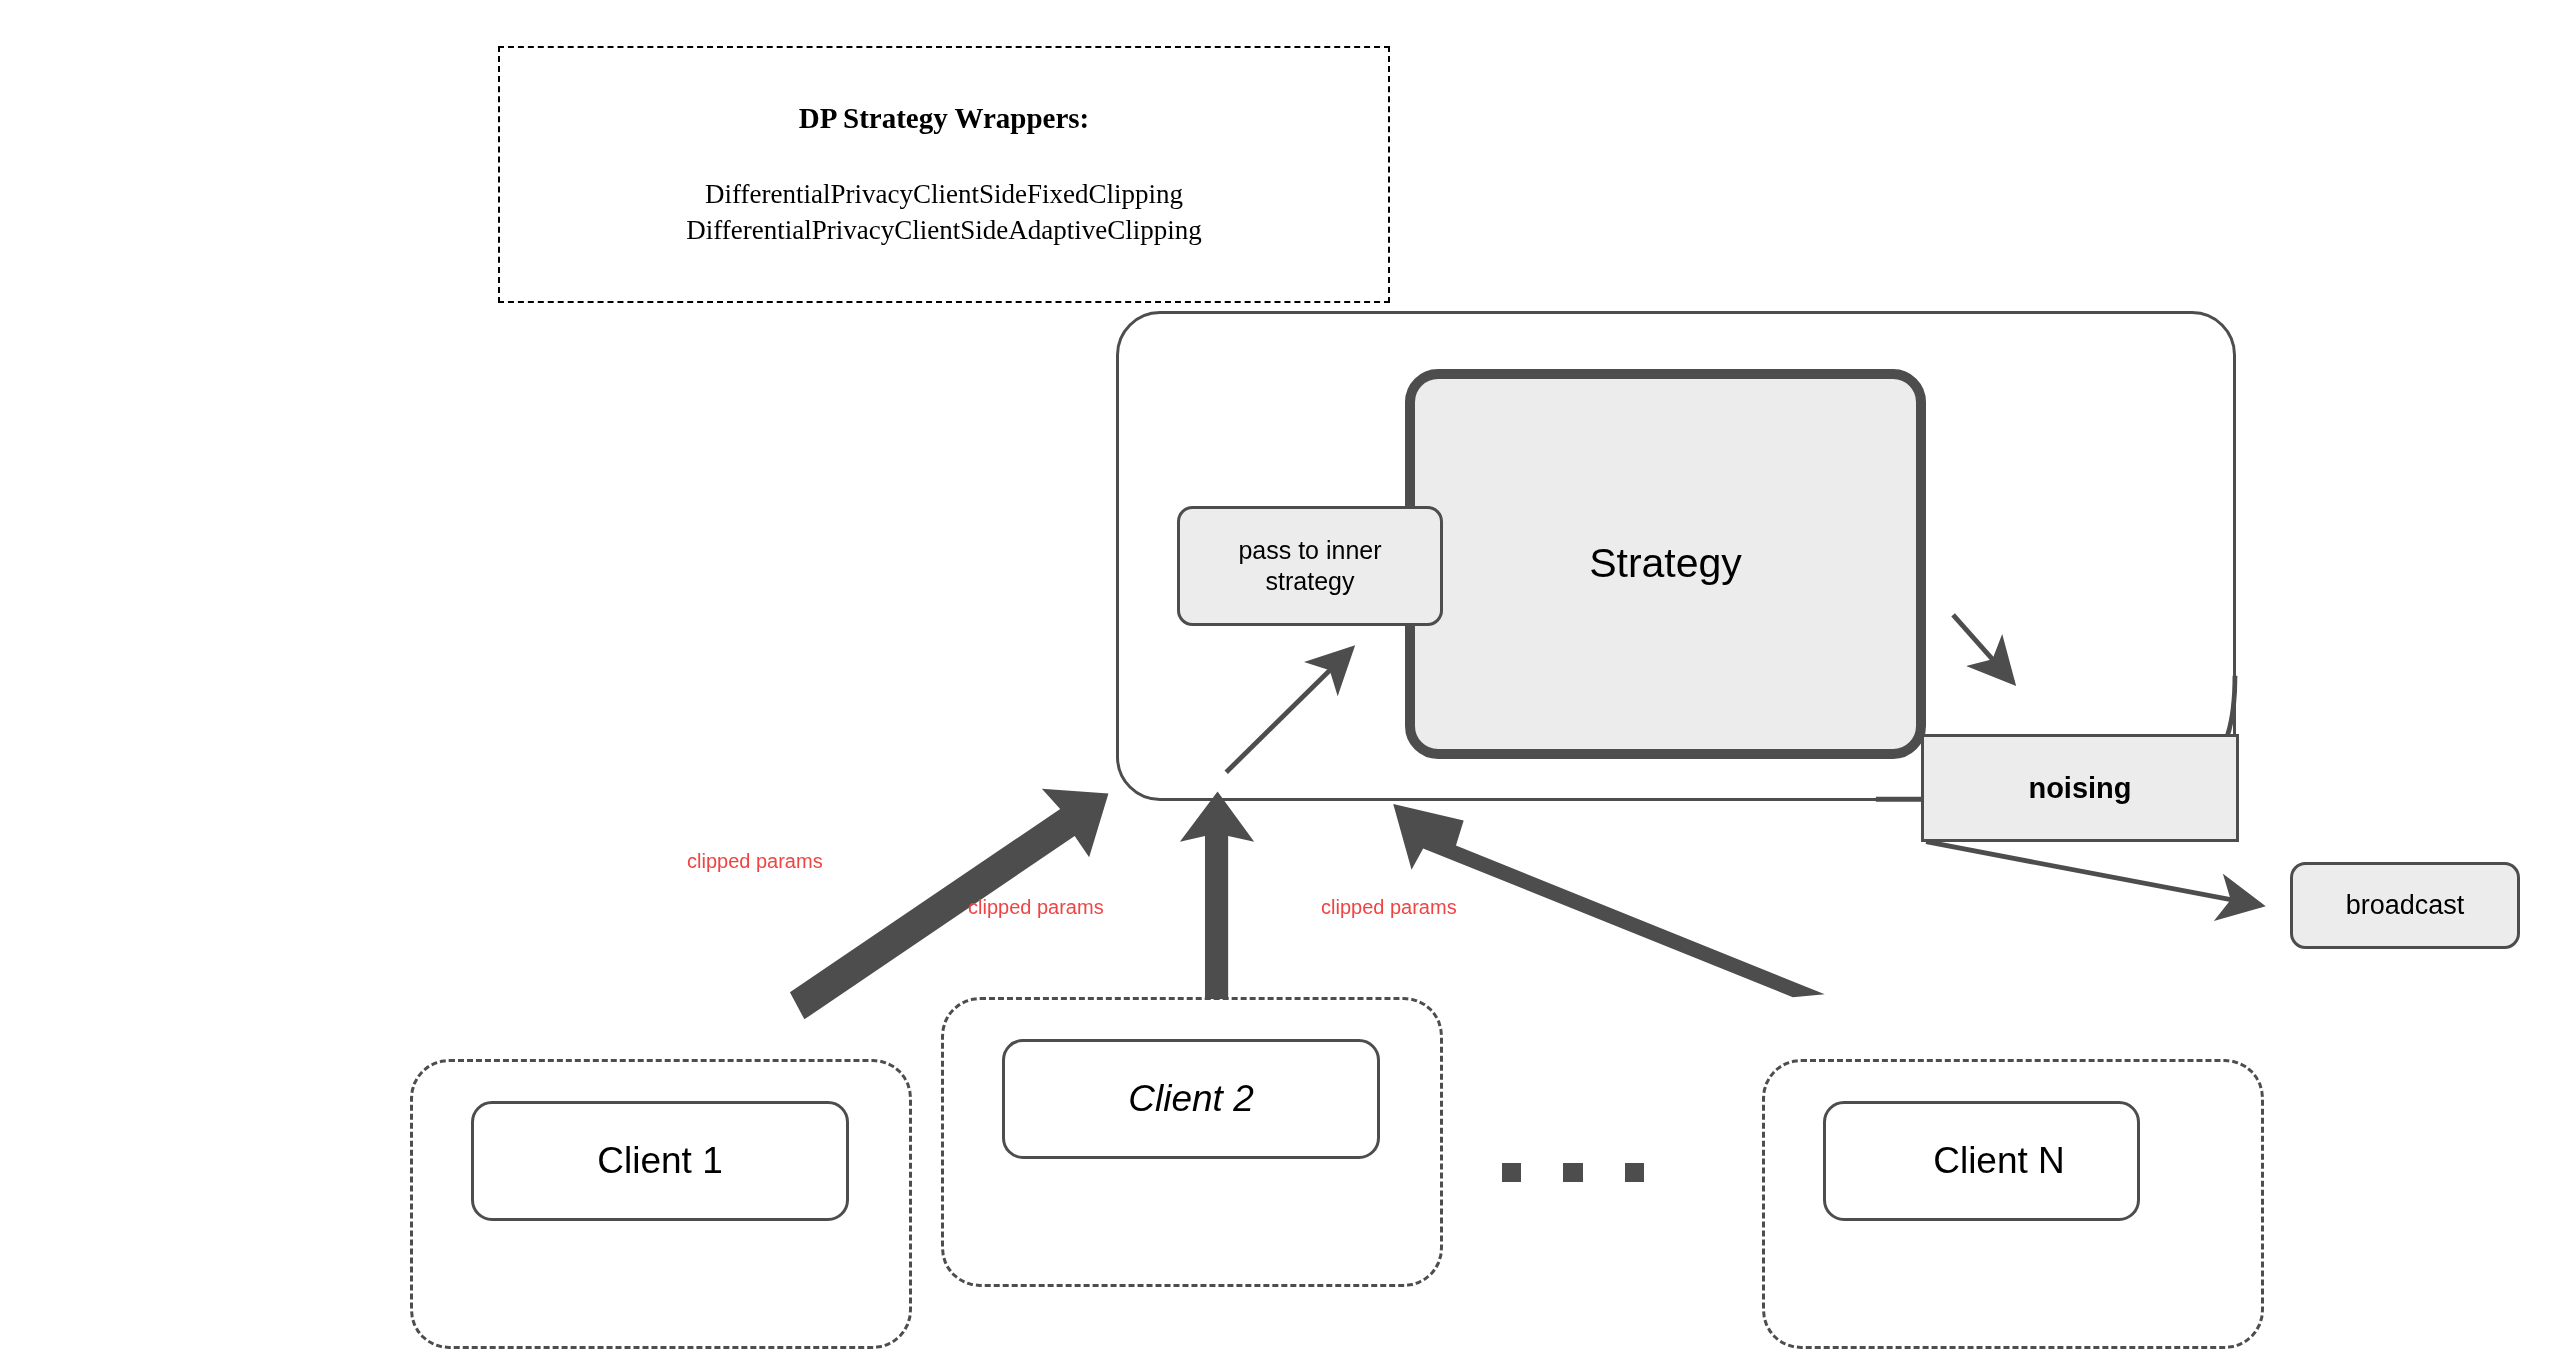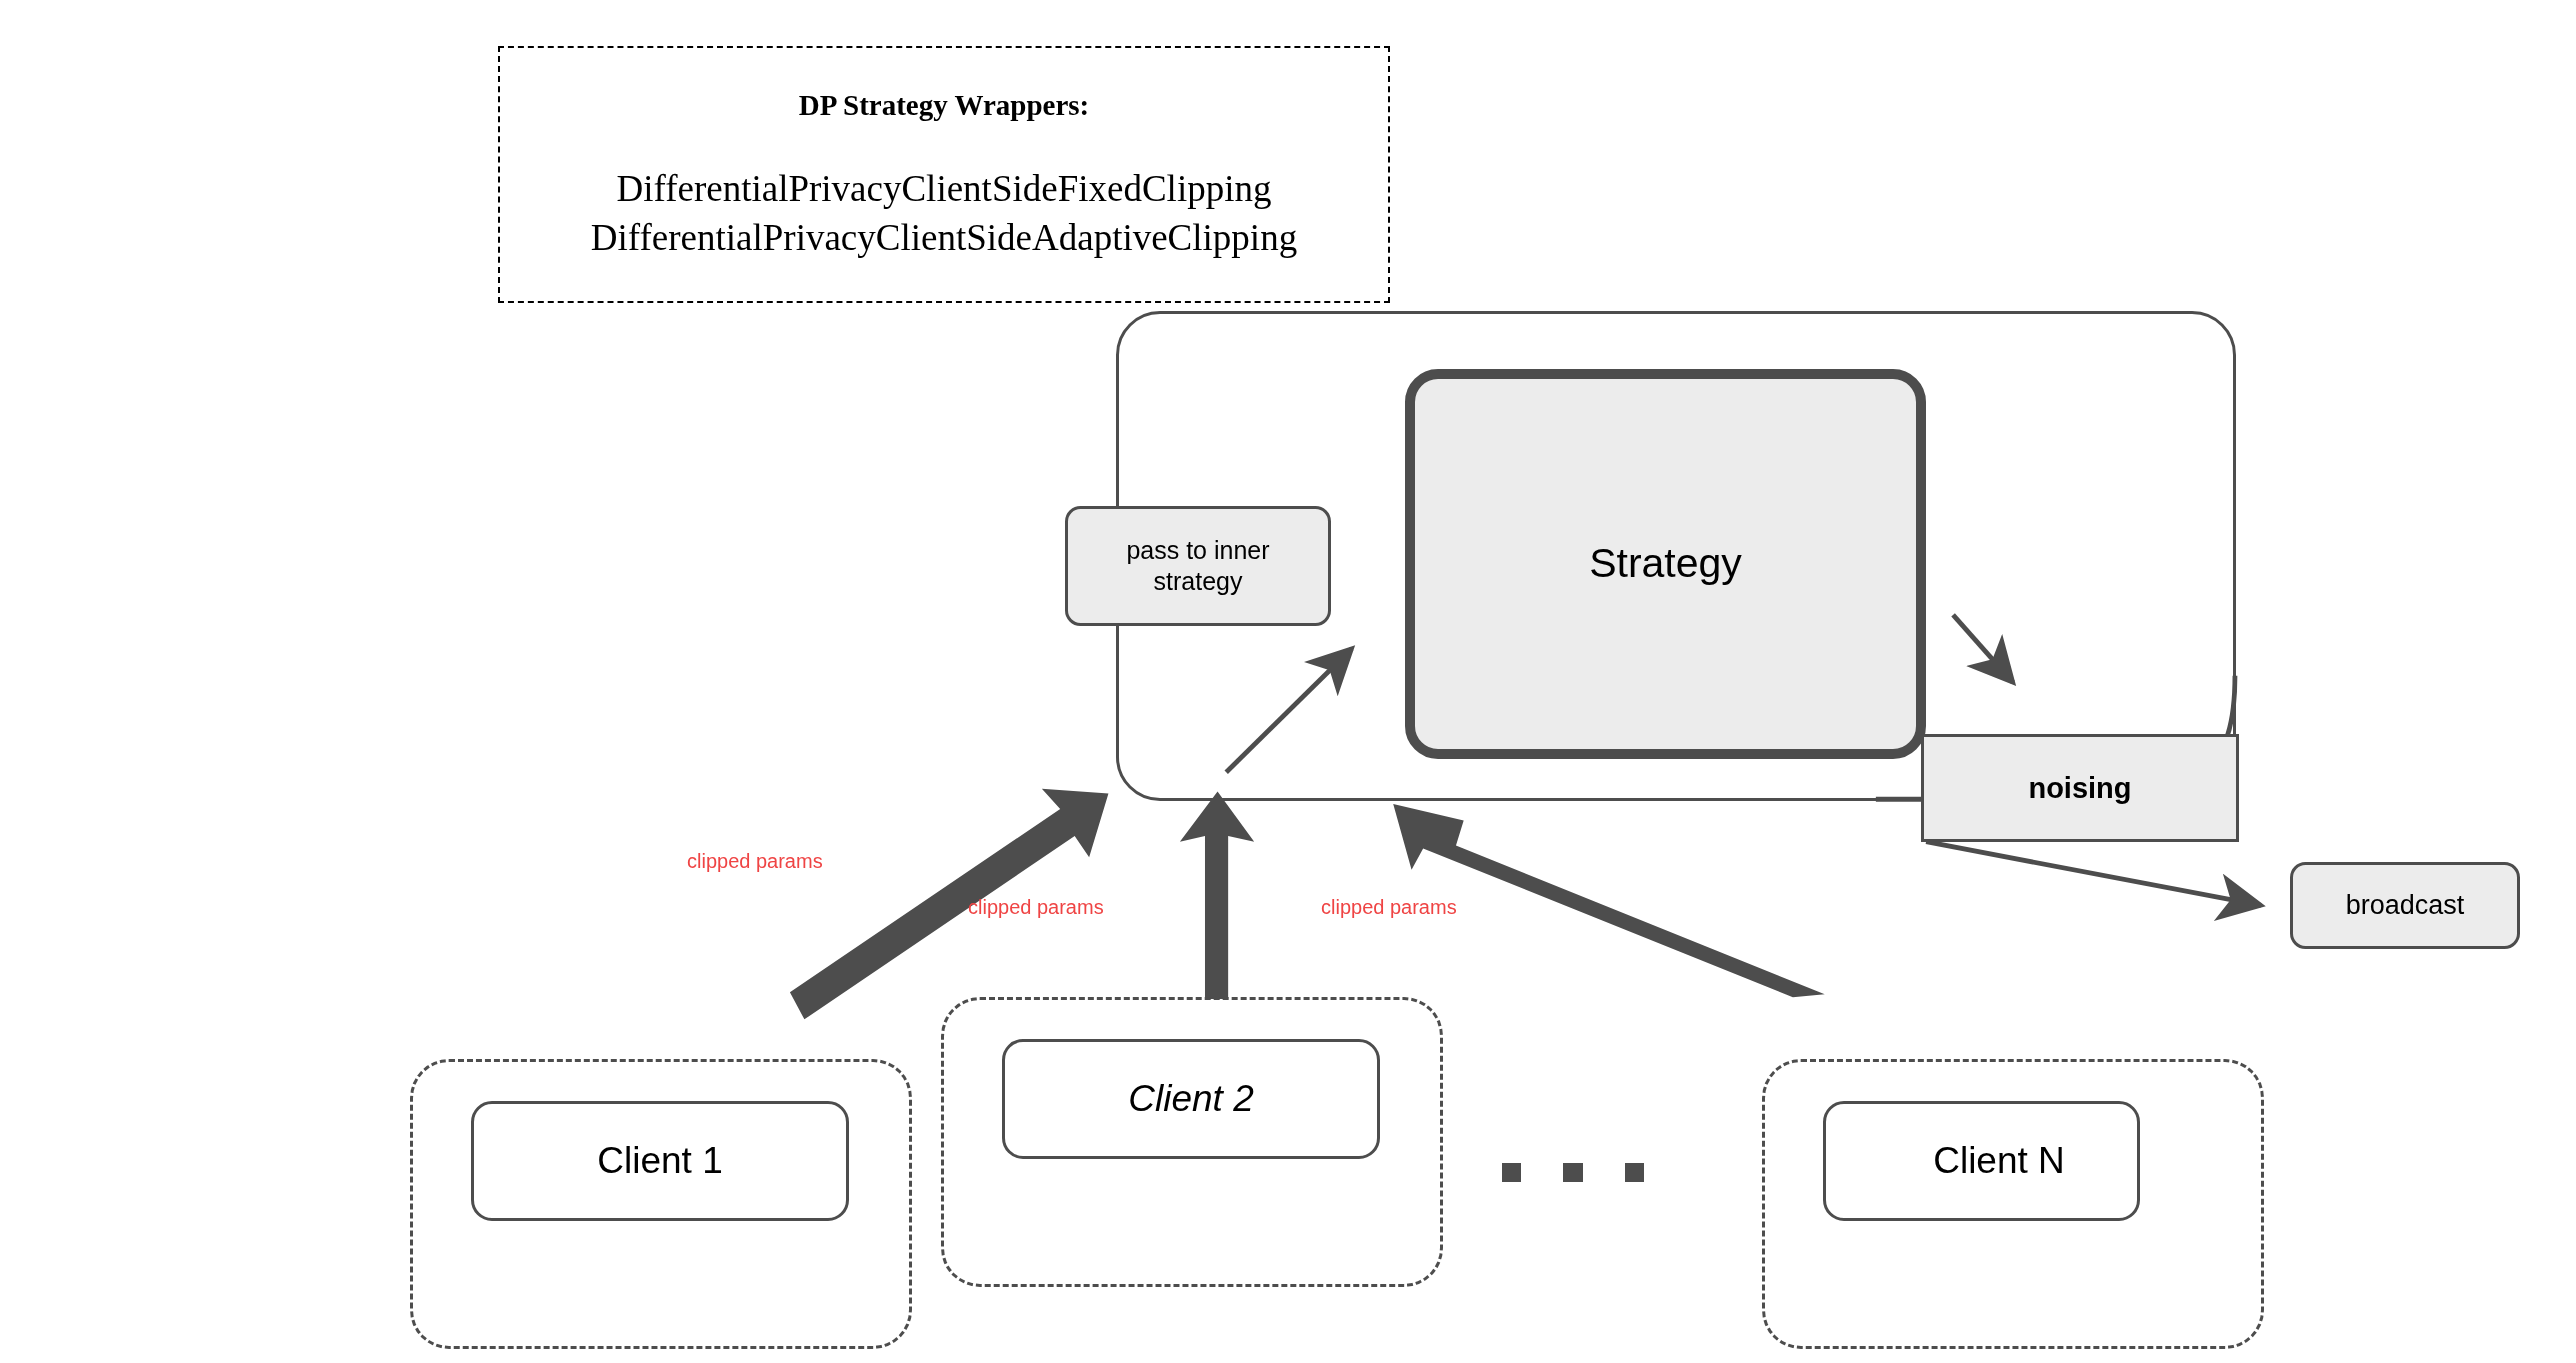--- a/index.html
+++ b/index.html
@@ -46,21 +46,21 @@
     flex-direction: column;
     justify-content: center;
     font-family: Liberation Serif, serif;
   }
   .annot-title {
     font-weight: bold;
     font-size: 29px;
     margin-bottom: 41px;
   }
   .annot-line {
-    font-size: 37px;
+    font-size: 27px;
     line-height: 1.33;
   }
 
   
   #server-container {
     border: 3.9px solid #4d4d4d;
     border-radius: 44px;
     background: transparent;
   }
 
@@ -170,21 +170,21 @@
 
   <div class="node" id="server-container" style="left:1116px; top:311px; width:1120px; height:490px;"></div>
 
   <div style="position:absolute; left:1931px; top:772px; width:307px; height:58px;
               background:#ffffff;"></div>
 
   <div class="node" id="strategy-box" style="left:1405px; top:369px; width:521px; height:390px;">
     <span>Strategy</span>
   </div>
 
-  <div class="node proc-box" id="pass-inner-box" style="left:1065px; top:506px; width:266px; height:120px; flex-direction:column;">
+  <div class="node proc-box" id="pass-inner-box" style="left:1177px; top:506px; width:266px; height:120px; flex-direction:column;">
     <span>pass to inner</span>
     <span>strategy</span>
   </div>
 
   <div class="node proc-box" id="noising-box" style="left:1921px; top:734px; width:318px; height:108px;">
     <span>noising</span>
   </div>
 
   <div class="node proc-box" id="broadcast-box" style="left:2290px; top:862px; width:230px; height:87px;text-align:right;">
     <span>broadcast</span>

